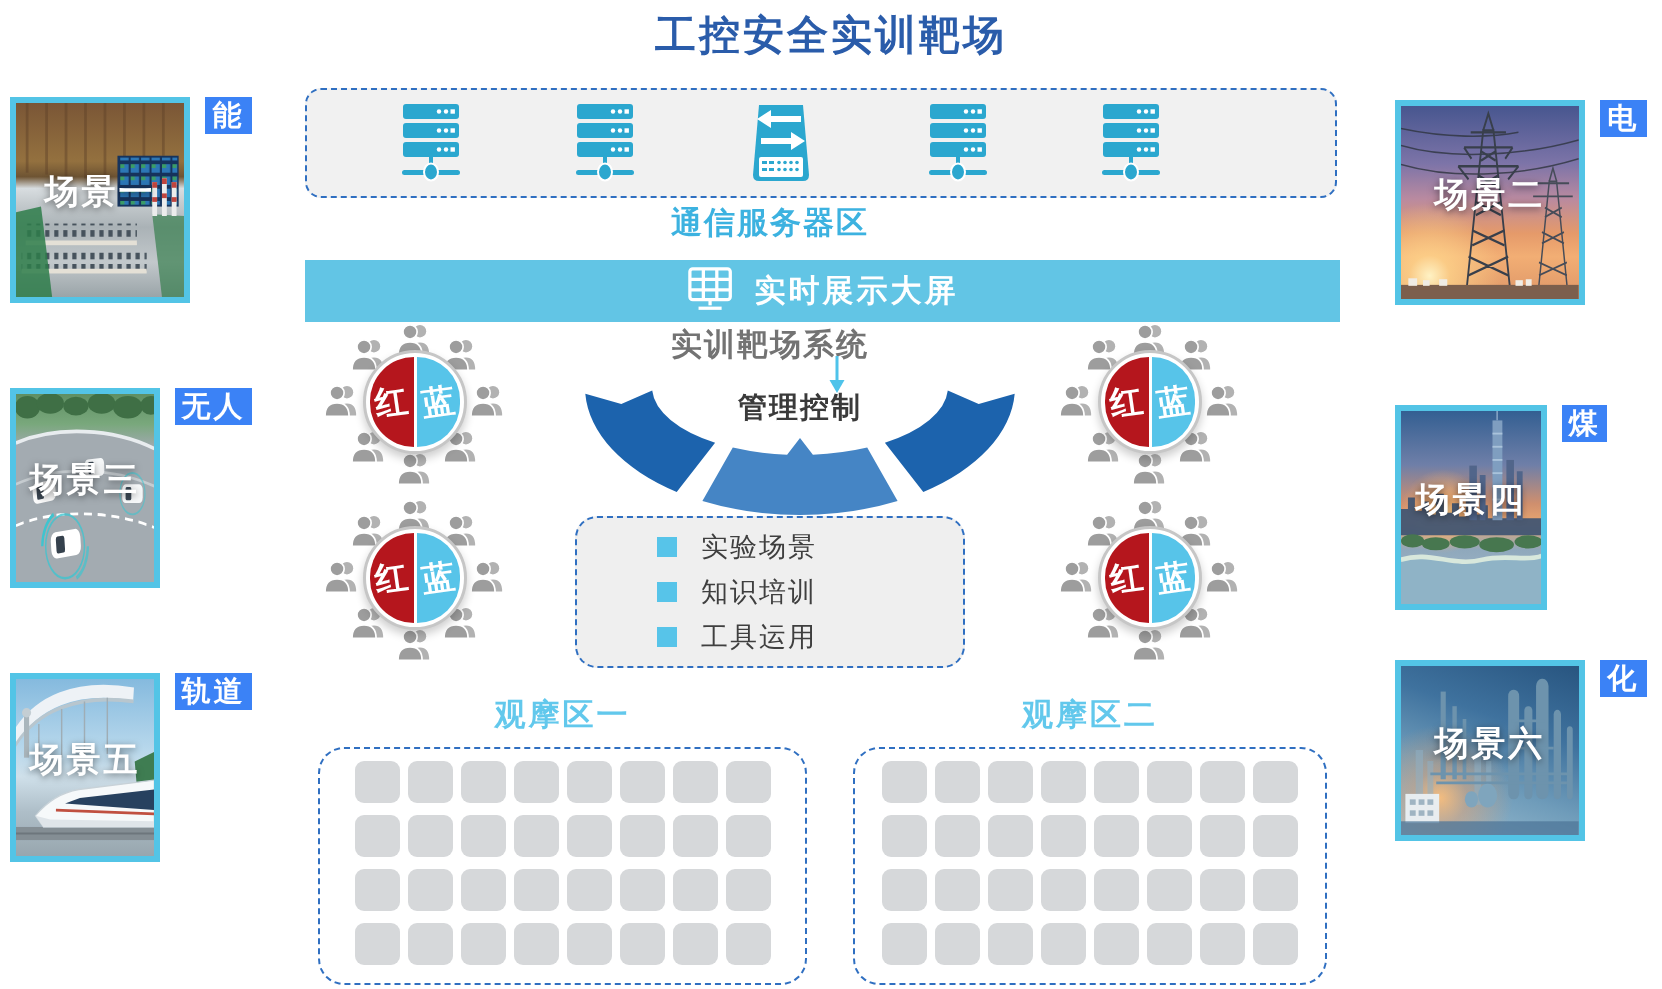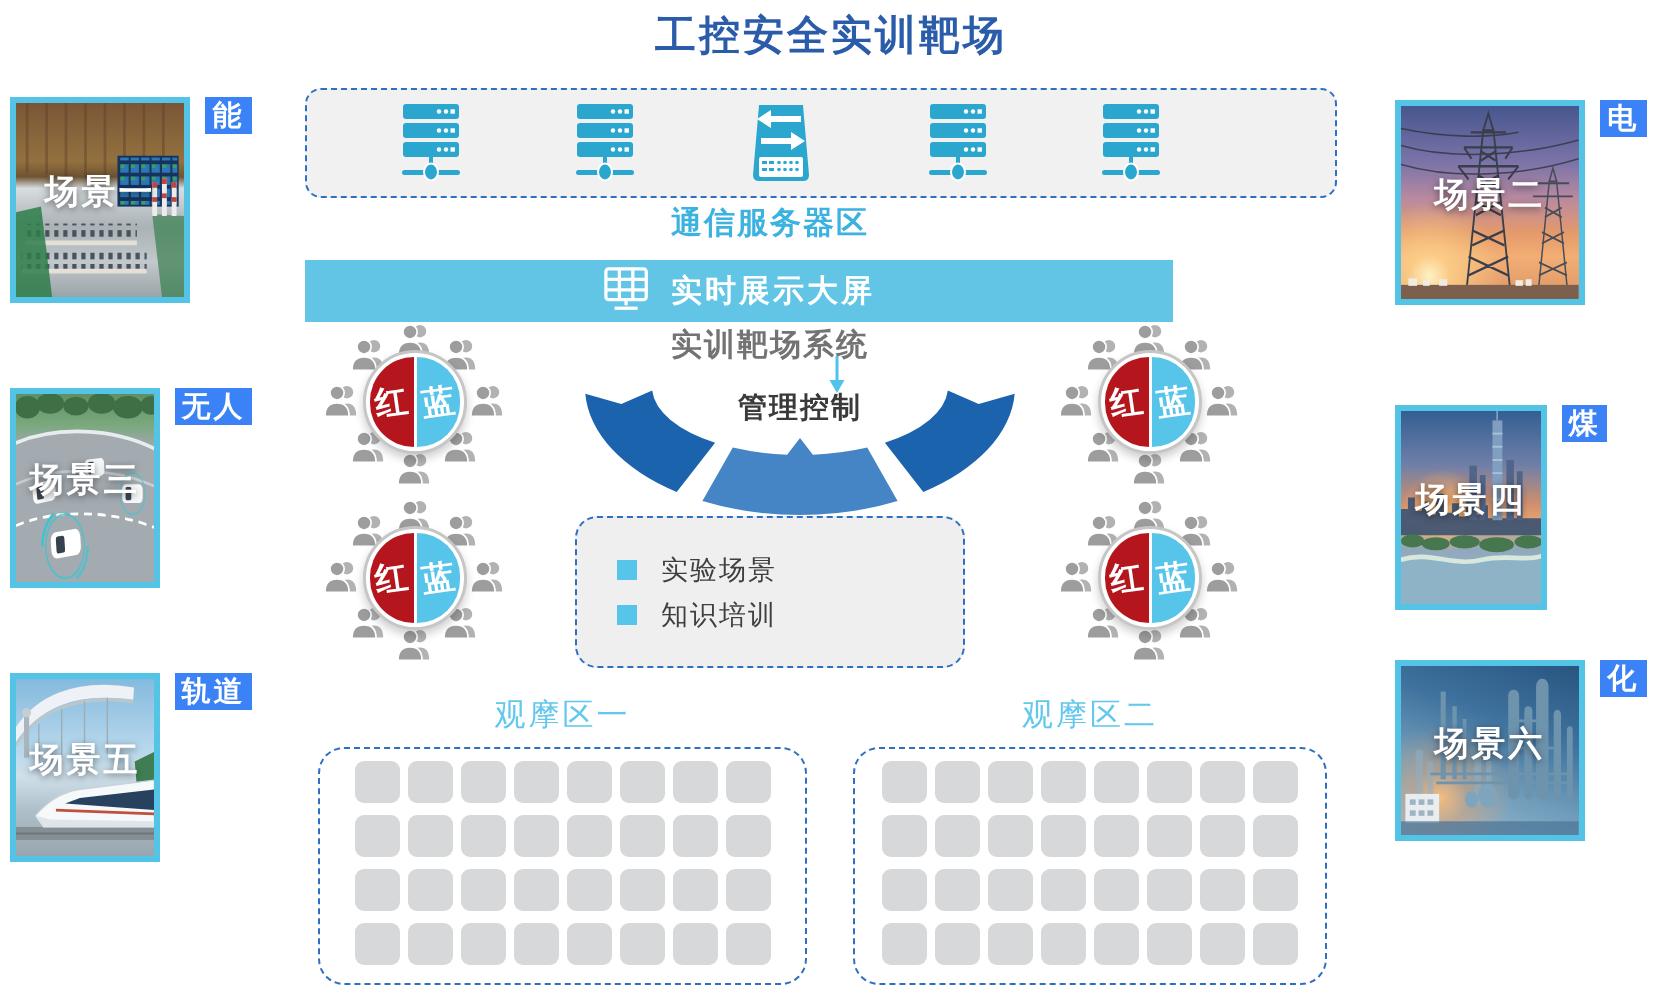--- a/index.html
+++ b/index.html
@@ -35,21 +35,21 @@
   .bg-chemical{background:radial-gradient(circle at 22% 78%,rgba(255,190,120,.9) 0%,rgba(240,160,100,.45) 14%,rgba(0,0,0,0) 38%),
             linear-gradient(200deg,#285580 0%,#3f729e 35%,#6f9cba 65%,#9fc0d2 100%)}
 
   
   .server-box{position:absolute;left:305px;top:88px;width:1032px;height:110px;
         background:#f1f1f1;border:2.5px dashed #2f6fc1;border-radius:16px}
   .server-icons{width:100%;height:100%;display:flex;align-items:center;
         justify-content:space-between;padding-left:95px;padding-right:175px}
   .center-label{position:absolute;left:305px;width:930px;text-align:center;font-weight:700}
   .comm-label{top:202px;font-size:31px;color:#3cb2e0;letter-spacing:2px}
-  .display-bar{position:absolute;left:305px;top:260px;width:868px;height:62px;background:#62c5e5;
+  .display-bar{position:absolute;left:305px;top:260px;width:1035px;height:62px;background:#62c5e5;
         display:flex;align-items:center;justify-content:center;gap:18px}
   .bar-label{color:#fff;font-size:31px;font-weight:700;letter-spacing:3px}
   .system-label{top:324px;font-size:31px;color:#737373;letter-spacing:2px}
   .down-arrow{position:absolute;left:828px;top:356px}
   .control-label{position:absolute;left:305px;top:388px;width:990px;text-align:center;
         font-size:29px;font-weight:700;color:#3a3a3a;letter-spacing:2px}
   .arc-wrap{position:absolute;left:585px;top:352px;width:430px;height:170px}
 
   
   .team{position:absolute;width:200px;height:200px}
@@ -61,27 +61,27 @@
         box-shadow:0 5px 10px rgba(0,0,0,.2);display:flex;gap:3px;padding:4px}
   .team-half{flex:1;display:flex;align-items:center;justify-content:center;
         color:#fff;font-size:33px;font-weight:700}
   .half-red{background:#b5161d;border-radius:50px 0 0 50px}
   .half-blue{background:#57c4e9;border-radius:0 50px 50px 0}
   .team-half span{transform:rotate(-8deg)}
 
   
   .functions-box{position:absolute;left:575px;top:516px;width:390px;height:152px;
         background:#efefef;border:2.5px dashed #2f6fc1;border-radius:22px;
-        display:flex;flex-direction:column;justify-content:center;gap:9px;padding-left:40px}
+        display:flex;flex-direction:column;justify-content:center;gap:9px;padding-left:80px}
   .func-item{display:flex;align-items:center;gap:24px}
   .func-bullet{width:20px;height:20px;background:#57c4e9}
   .func-text{font-size:27px;color:#3f3f3f;font-weight:500;letter-spacing:2px}
 
   
-  .obs-label{position:absolute;top:694px;text-align:center;font-size:31px;font-weight:400;
+  .obs-label{position:absolute;top:694px;text-align:center;font-size:31px;font-weight:700;
         color:#62c8ec;letter-spacing:3px}
   #obs-label-0{left:318px;width:489px} #obs-label-1{left:853px;width:474px}
   .obs-box{position:absolute;top:747px;height:238px;background:#fff;
         border:2.5px dashed #2f6fc1;border-radius:26px}
   #obs-box-0{left:318px;width:489px} #obs-box-1{left:853px;width:474px}
   .obs-grid{display:grid;grid-template-columns:repeat(8,45px);grid-auto-rows:42px;
         column-gap:8px;row-gap:12px;justify-content:center;padding-top:12px}
   .seat{background:#d6d8da;border-radius:9px}
 </style>
 </head>
@@ -704,20 +704,24 @@
 
 <div class="functions-box">
   <div class="func-item">
     <span class="func-bullet"></span>
     <span class="func-text">实验场景</span>
   </div>
   <div class="func-item">
     <span class="func-bullet"></span>
     <span class="func-text">知识培训</span>
   </div>
+  <div class="func-item">
+    <span class="func-bullet"></span>
+    <span class="func-text">工具运用</span>
+  </div>
 </div>
 
 <div class="obs-label" id="obs-label-0">观摩区一</div>
 <div class="obs-label" id="obs-label-1">观摩区二</div>
 
 <div class="obs-box" id="obs-box-0">
   <div class="obs-grid">
       <div class="seat"></div>
       <div class="seat"></div>
       <div class="seat"></div>

